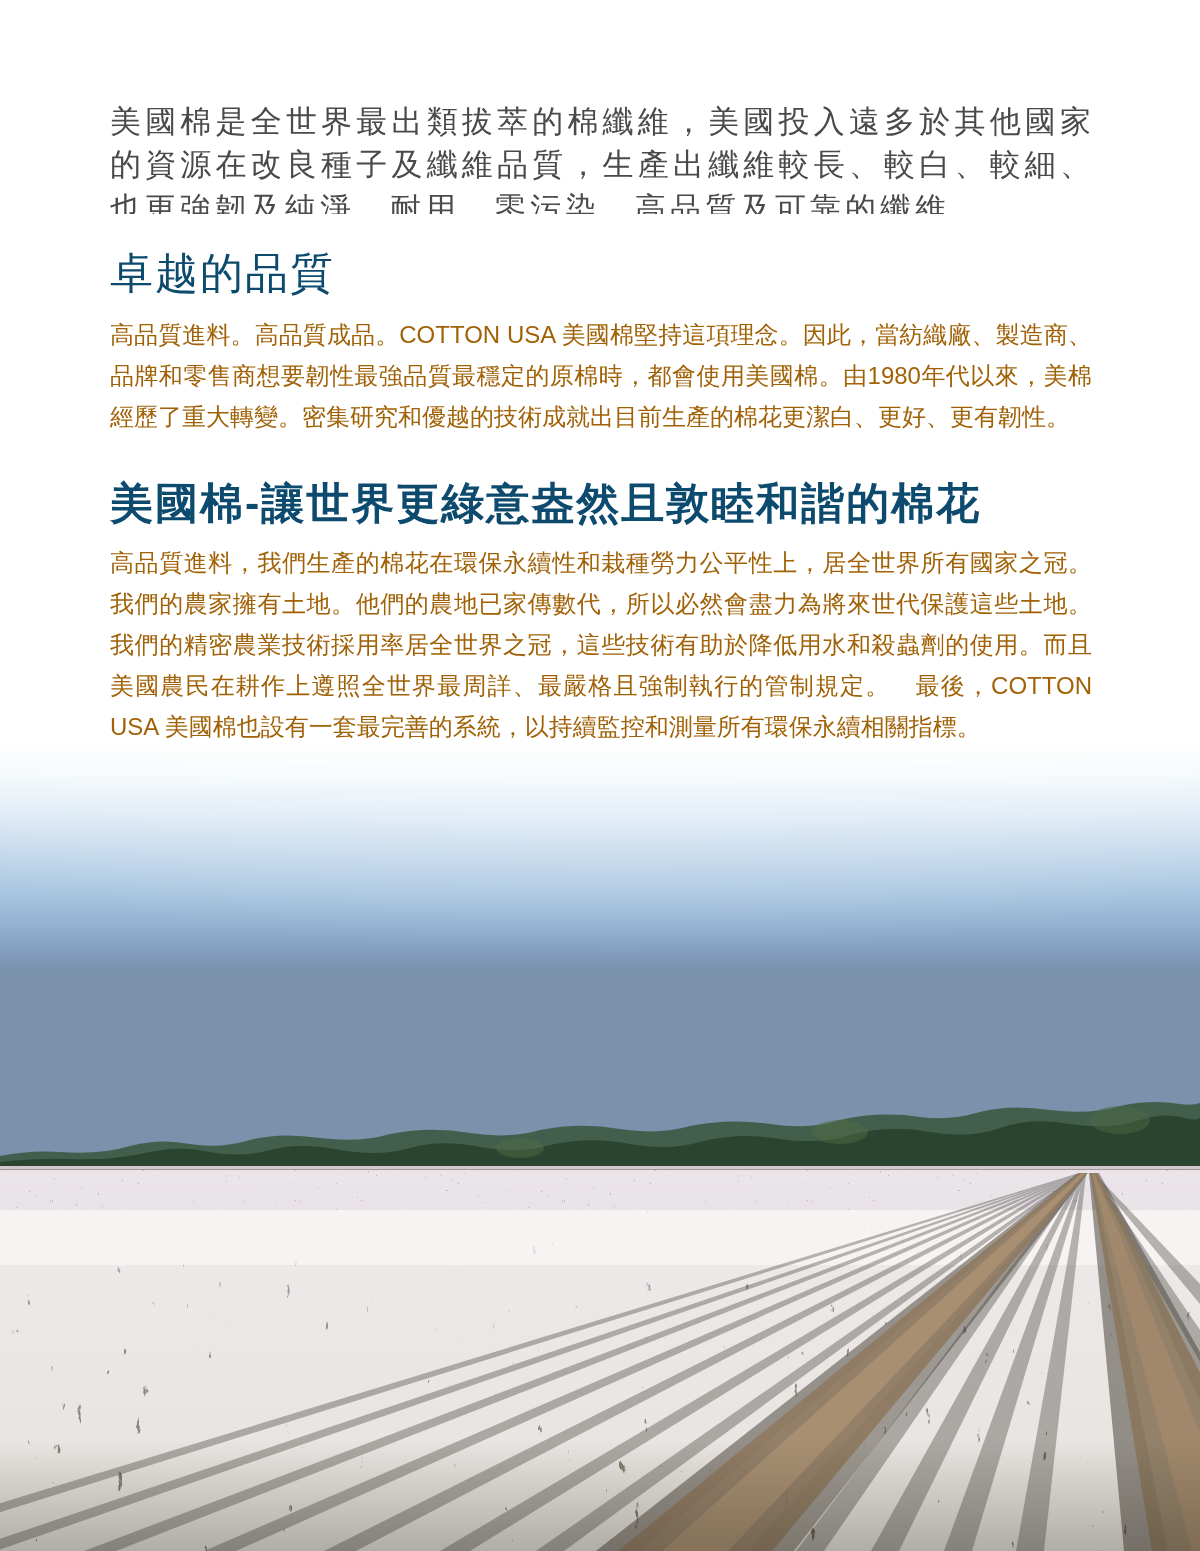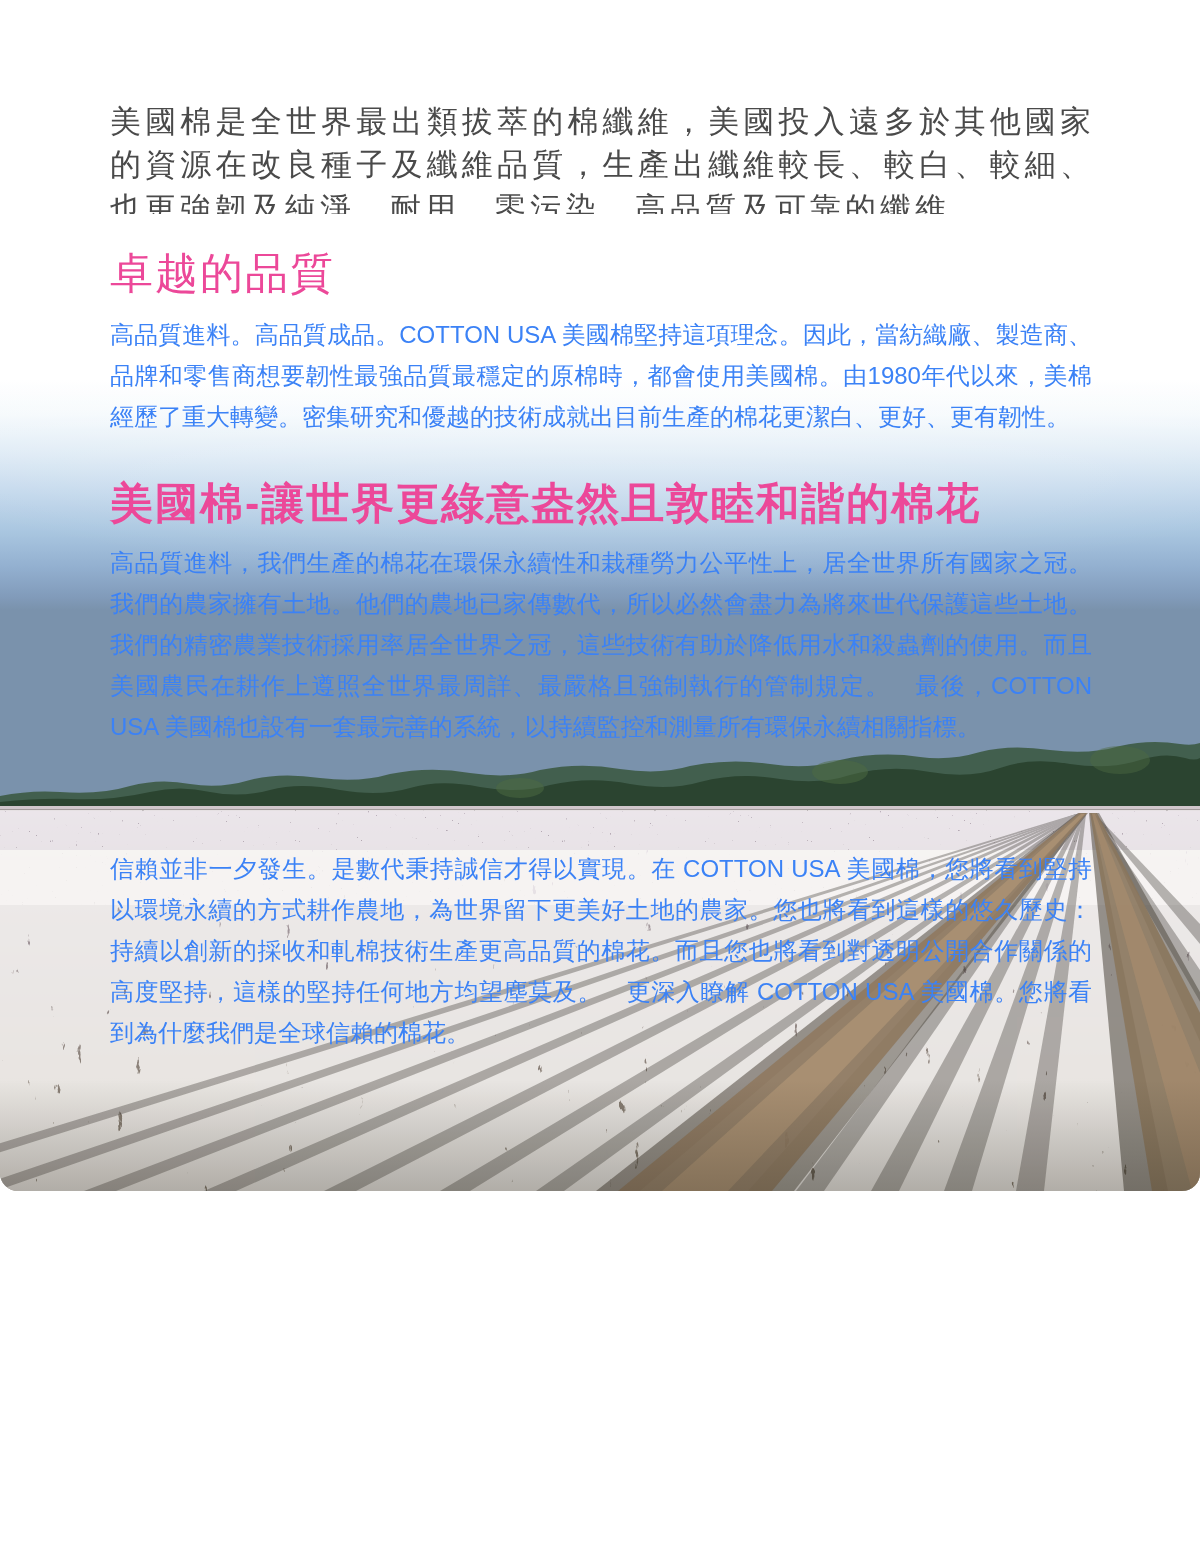--- a/index.html
+++ b/index.html
@@ -1,39 +1,39 @@
 <!DOCTYPE html>
 <html><head>
 <meta charset="utf-8">
 <style>
   html,body { margin:0; padding:0; background:#ffffff; }
   .page {
-    position:relative; width:1200px; height:1191px; background:#ffffff;
-    overflow:hidden; font-family:"Liberation Sans","DejaVu Sans",sans-serif;border-radius:18px;
+    position:relative; width:1200px; height:1551px; background:#ffffff;
+    overflow:hidden; font-family:"Liberation Sans","DejaVu Sans",sans-serif;
   }
   
   .photo { position:absolute; left:0; bottom:0; width:1200px; height:811px; z-index:0; }
   .photo svg { display:block; width:100%; height:100%; }
   
   .intro {
     position:absolute; z-index:2; left:110px; top:100px; width:985px; height:114px;
     overflow:hidden; margin:0; font-size:31px; line-height:1.4; letter-spacing:4px;
     color:#4a4a4a; font-weight:300; text-align:justify;
   }
   .heading {
     position:absolute; z-index:2; left:110px; margin:0;
-    color:#ec4899; font-size:43px; font-weight:300; letter-spacing:2px; line-height:1.1;
+    color:#0c4a6e; font-size:43px; font-weight:300; letter-spacing:2px; line-height:1.1;
     white-space:nowrap;
   }
   .h-quality { top:250px; }
   .h-green   { top:480px;font-weight:bold; }
   .h-promise { top:786px; }
   .body-par {
     position:absolute; z-index:2; left:110px; width:982px; margin:0;
-    font-size:24px; line-height:41px; color:#3b82f6; text-align:justify;
+    font-size:24px; line-height:41px; color:#a16207; text-align:justify;
     font-weight:400;
   }
   .p-quality { top:314px; }
   .p-green   { top:542px; }
   .p-promise { top:848px; }
 </style>
 </head>
 <body>
 
 <div class="page">
@@ -129,15 +129,14 @@
   </div>
 
   <p class="intro">美國棉是全世界最出類拔萃的棉纖維，美國投入遠多於其他國家的資源在改良種子及纖維品質，生產出纖維較長、較白、較細、也更強韌及純淨、耐用、零污染、高品質及可靠的纖維。</p>
 
   <h2 class="heading h-quality">卓越的品質</h2>
   <p class="body-par p-quality">高品質進料。高品質成品。COTTON USA 美國棉堅持這項理念。因此，當紡織廠、製造商、品牌和零售商想要韌性最強品質最穩定的原棉時，都會使用美國棉。由1980年代以來，美棉經歷了重大轉變。密集研究和優越的技術成就出目前生產的棉花更潔白、更好、更有韌性。</p>
 
   <h2 class="heading h-green">美國棉-讓世界更綠意盎然且敦睦和諧的棉花</h2>
   <p class="body-par p-green">高品質進料，我們生產的棉花在環保永續性和栽種勞力公平性上，居全世界所有國家之冠。我們的農家擁有土地。他們的農地已家傳數代，所以必然會盡力為將來世代保護這些土地。我們的精密農業技術採用率居全世界之冠，這些技術有助於降低用水和殺蟲劑的使用。而且美國農民在耕作上遵照全世界最周詳、最嚴格且強制執行的管制規定。　最後，COTTON USA 美國棉也設有一套最完善的系統，以持續監控和測量所有環保永續相關指標。</p>
 
-  <p class="body-par p-promise">信賴並非一夕發生。是數代秉持誠信才得以實現。在 COTTON USA 美國棉，您將看到堅持以環境永續的方式耕作農地，為世界留下更美好土地的農家。您也將看到這樣的悠久歷史：持續以創新的採收和軋棉技術生產更高品質的棉花。而且您也將看到對透明公開合作關係的高度堅持，這樣的堅持任何地方均望塵莫及。　更深入瞭解 COTTON USA 美國棉。您將看到為什麼我們是全球信賴的棉花。</p>
 
 </div>
 
 </body></html>

